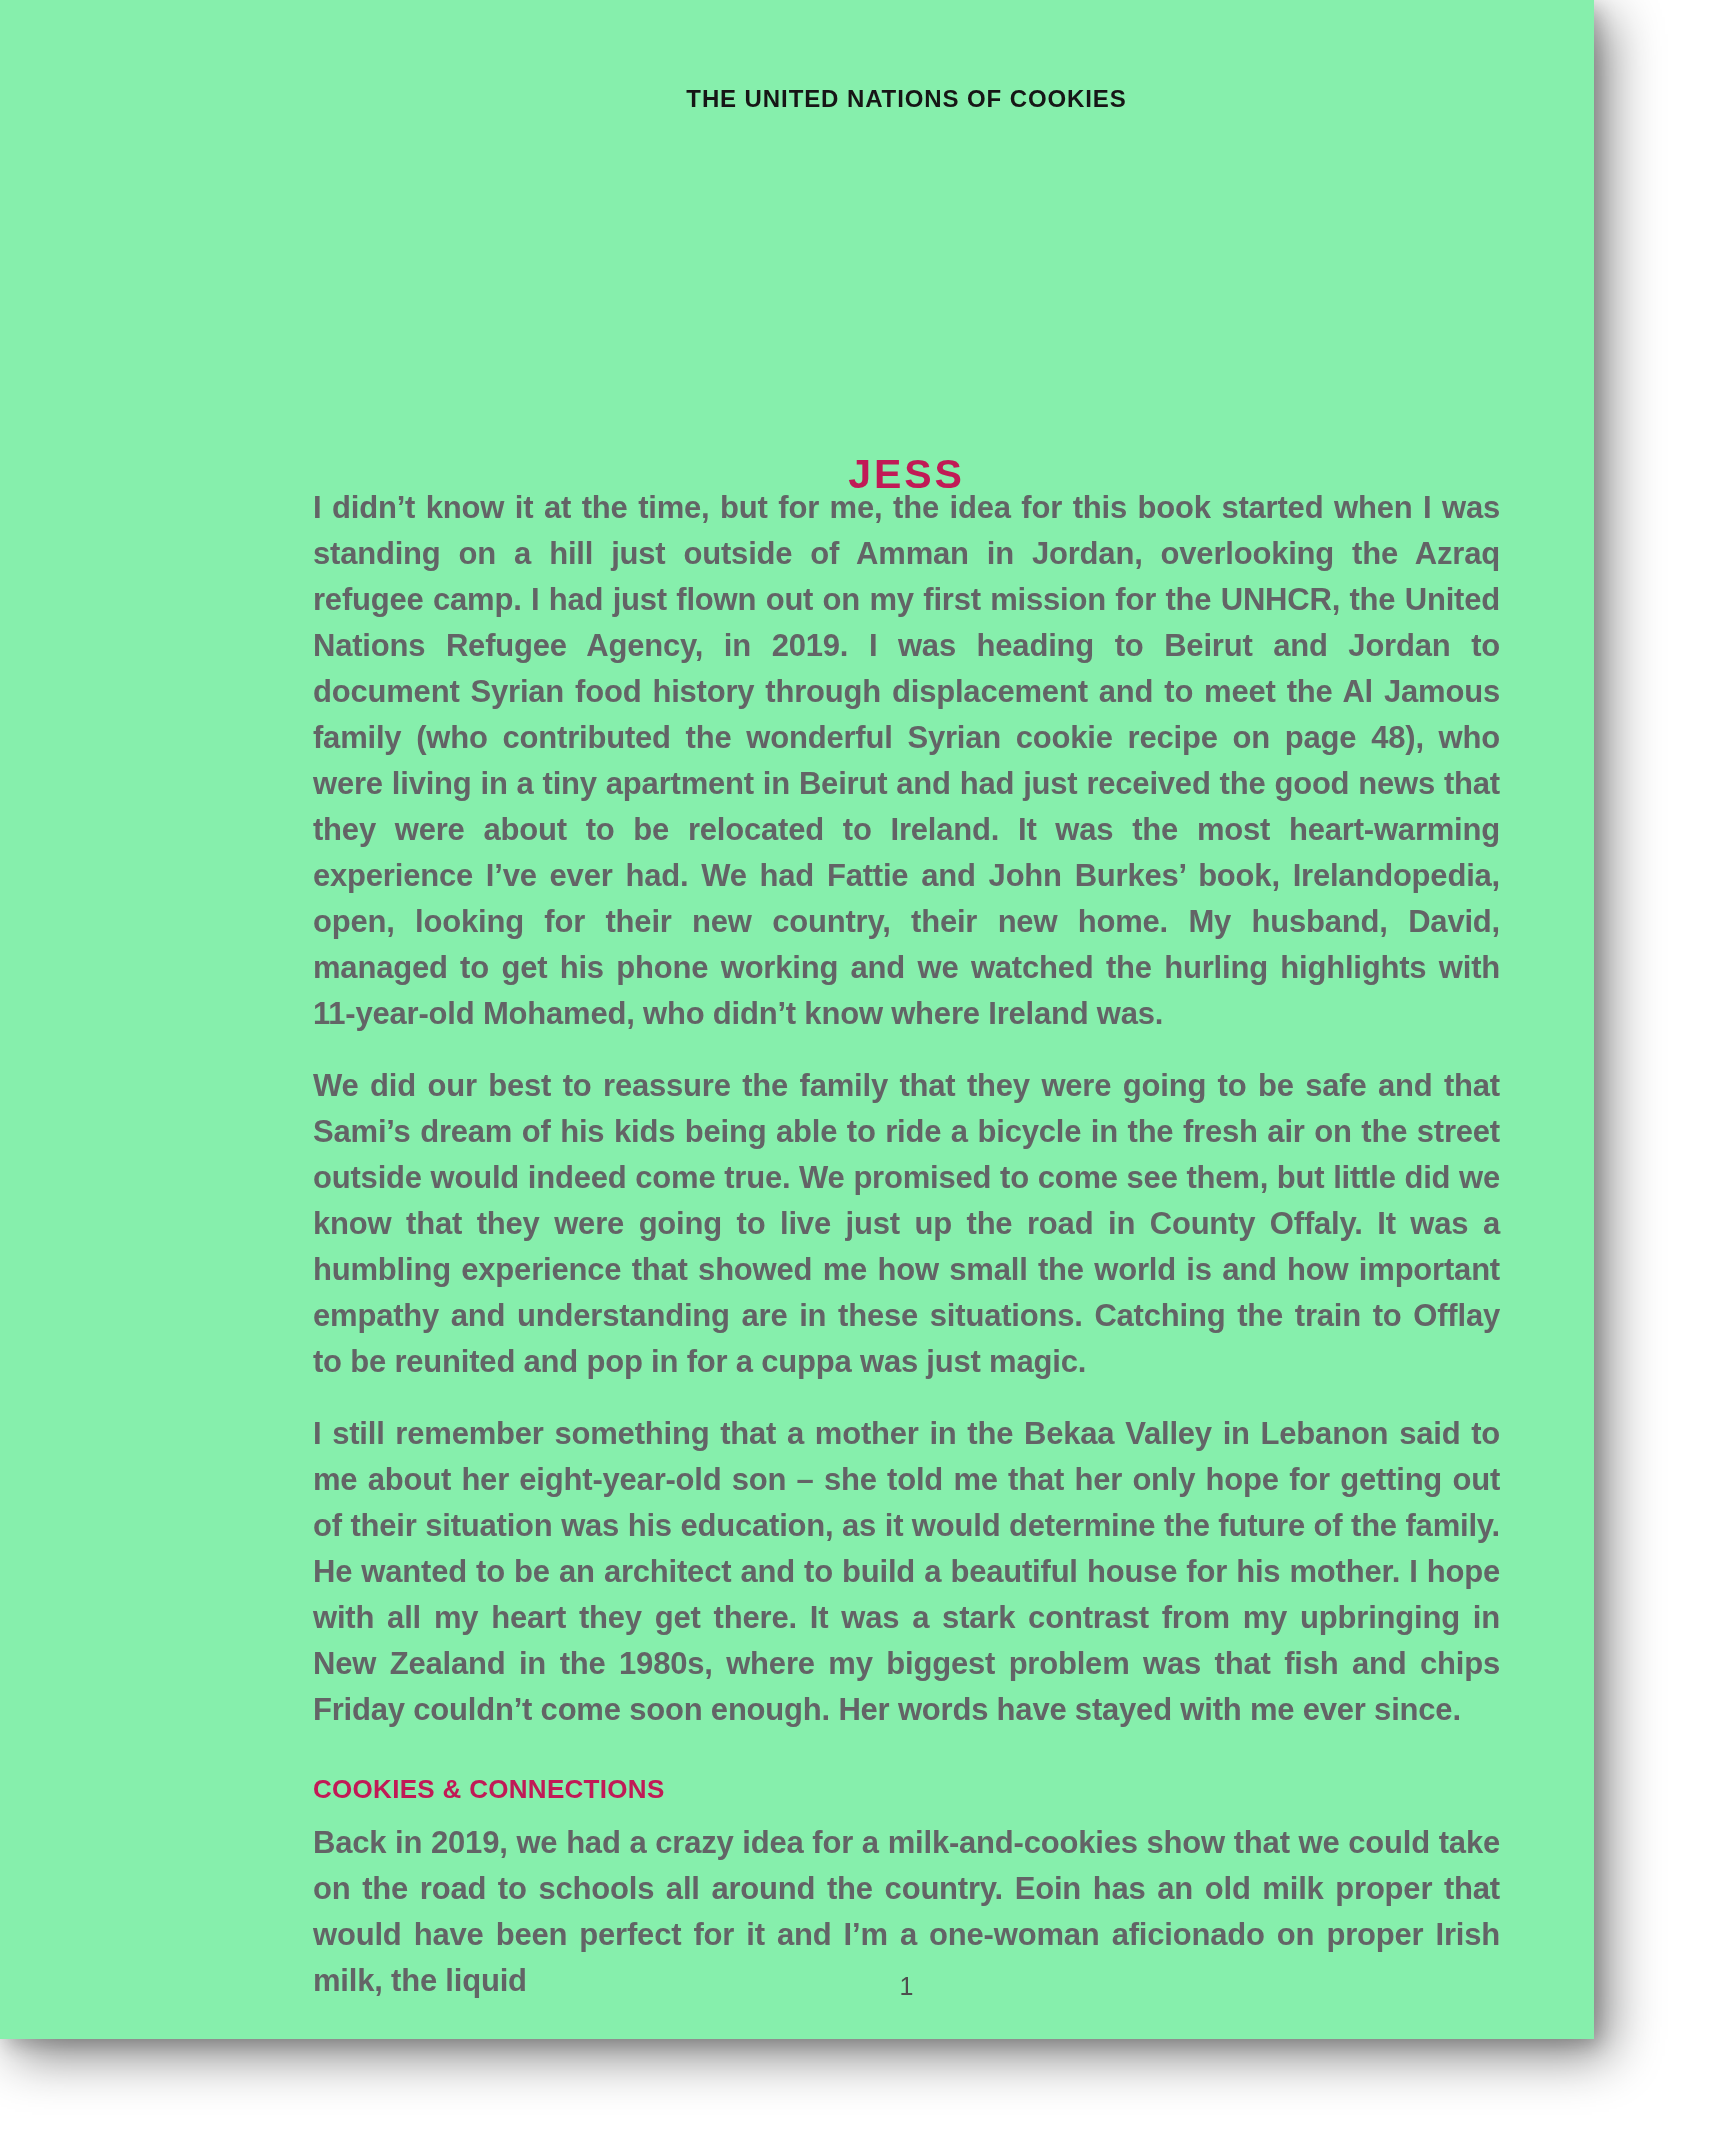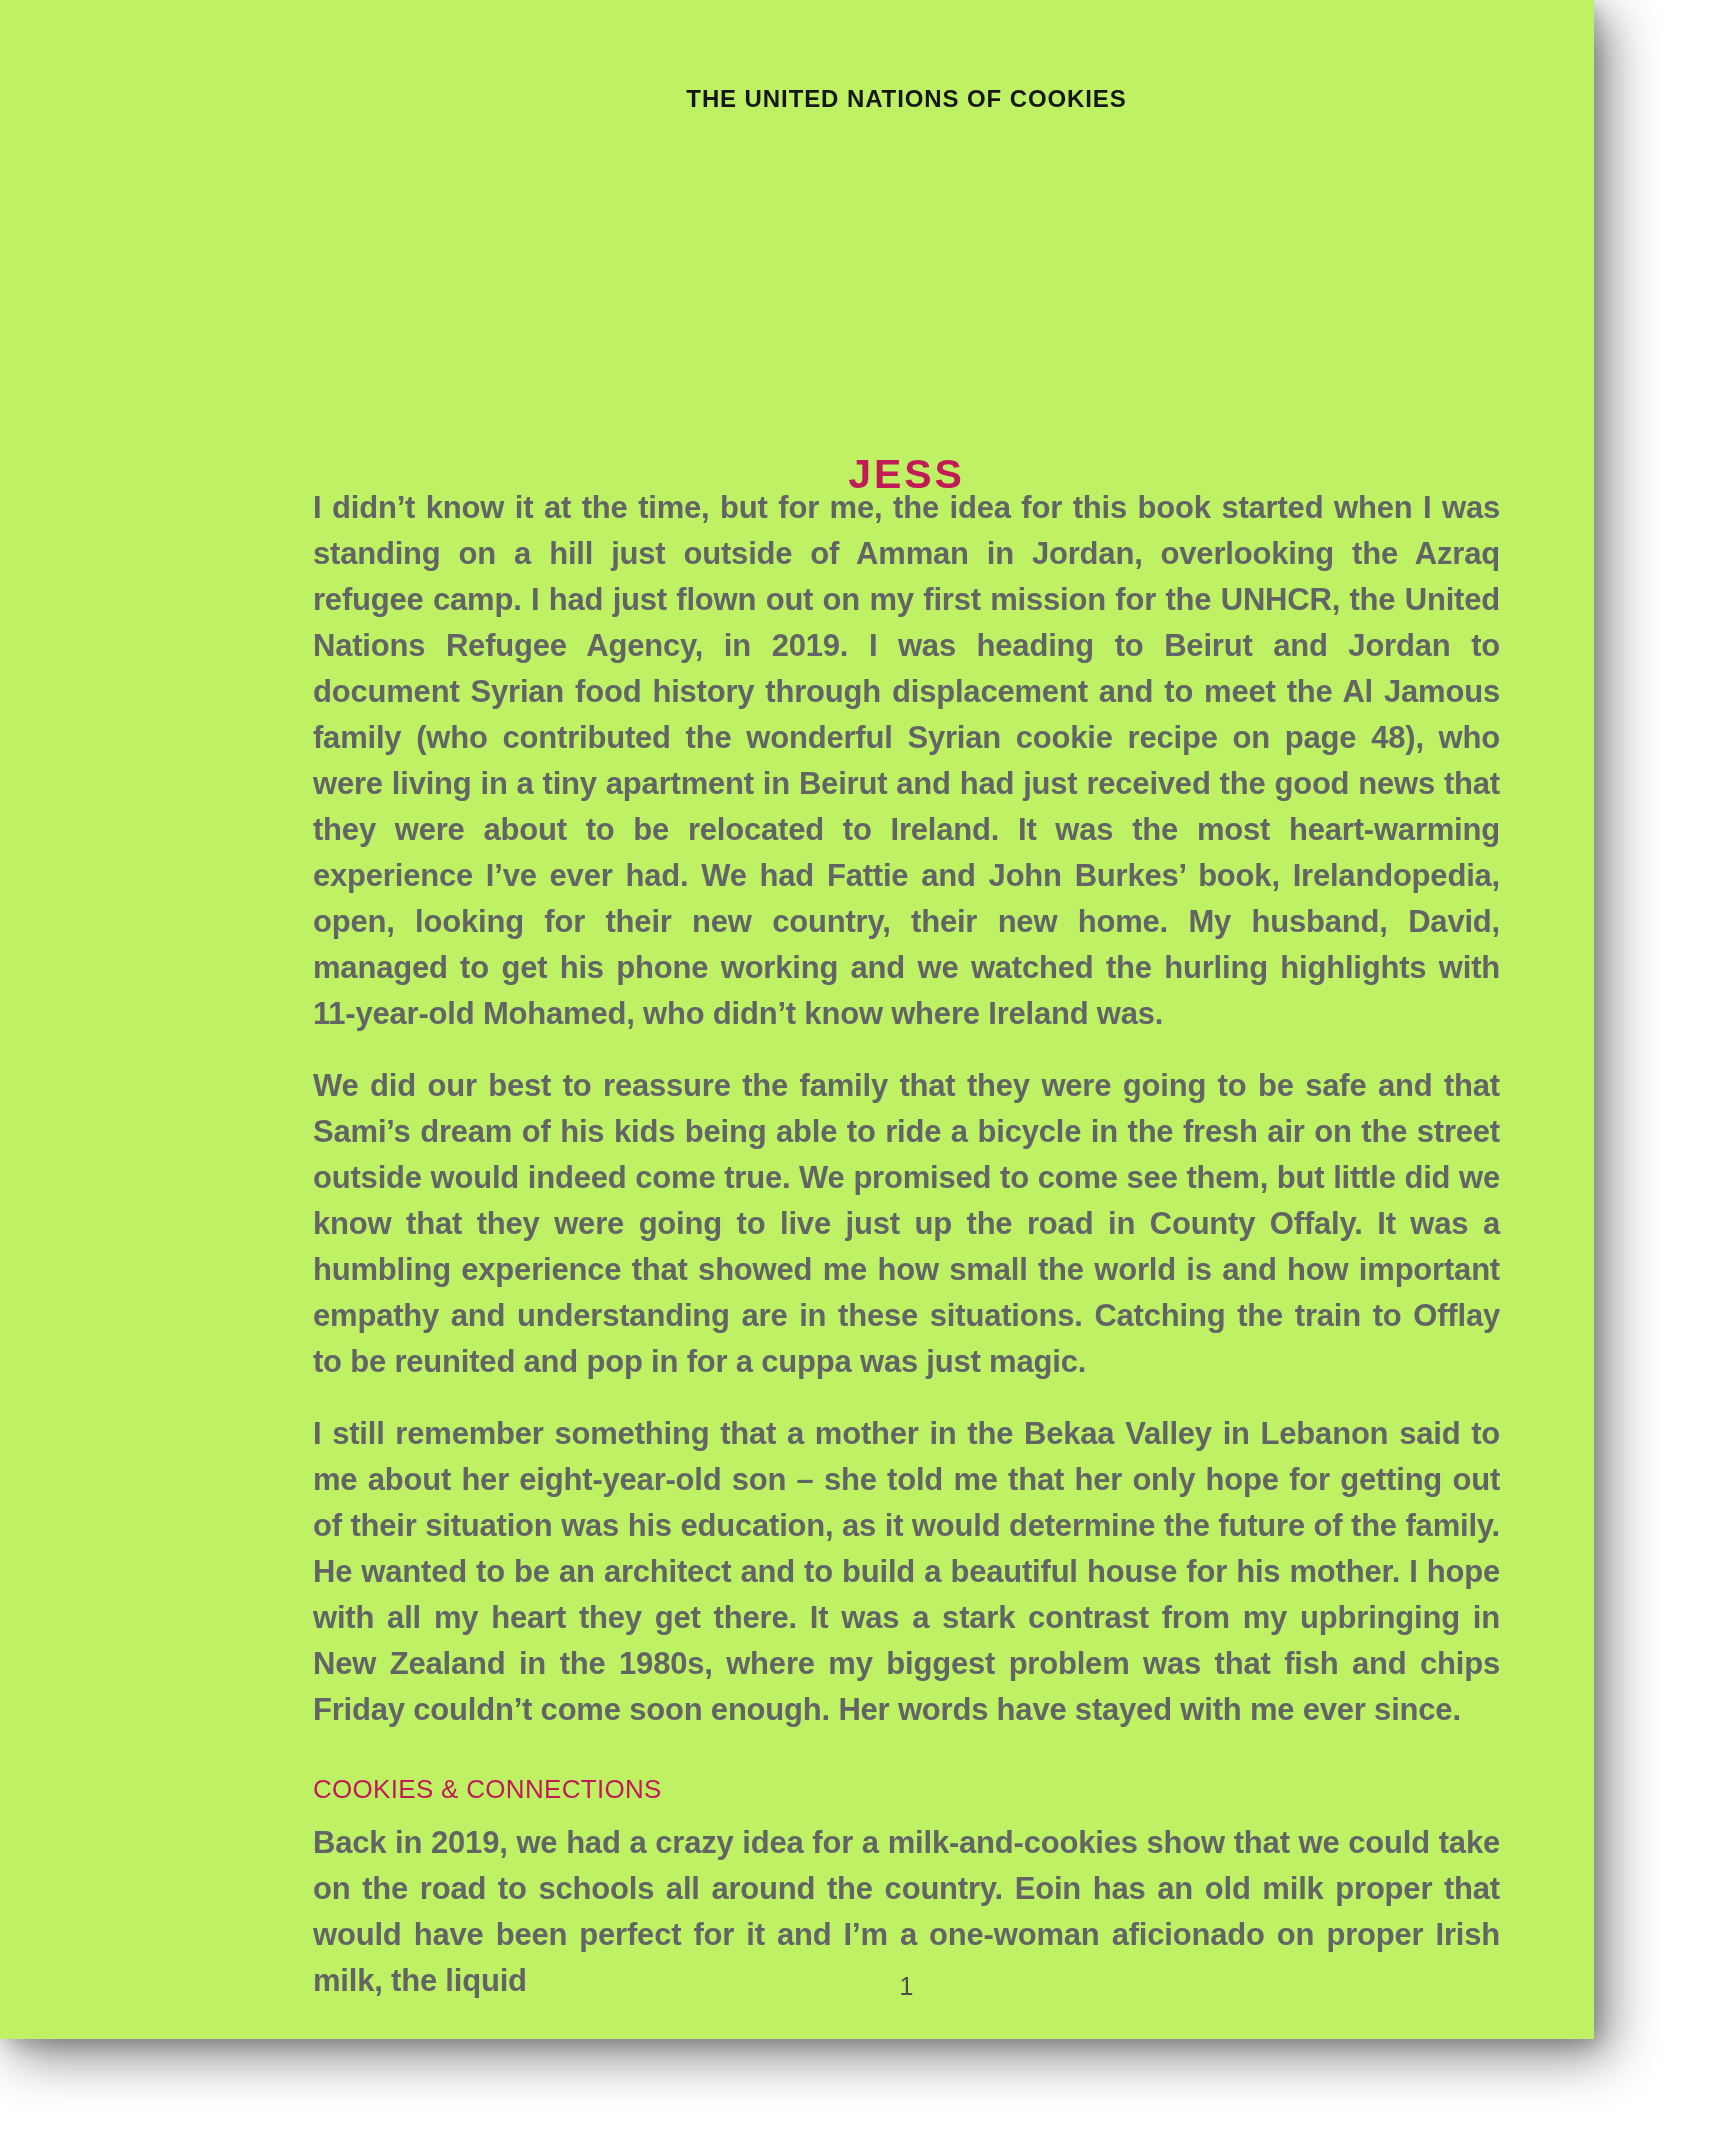--- a/index.html
+++ b/index.html
@@ -13,21 +13,21 @@
     position: relative;
     overflow: hidden;
     font-family: "Liberation Sans", sans-serif;
   }
   .page {
     position: absolute;
     left: 0;
     top: 0;
     width: 1594px;
     height: 2039px;
-    background: #bef264;
+    background: #86efac;
     box-shadow: 15px 17px 49px rgba(0,0,0,0.48), 5.7px 6.9px 17px rgba(0,0,0,0.18);
   }
   .content {
     position: absolute;
     left: 313px;
     top: 0;
     width: 1187px;
     height: 2039px;
   }
   .running-head {
@@ -76,21 +76,21 @@
     color: #636466;
     text-align: justify;
   }
   .body-text p {
     margin: 0 0 26px 0;
     font-weight: bold;
   }
   .section-heading {
     font-size: 26px;
     line-height: 1.2;
-    font-weight: normal;
+    font-weight: bold;
     letter-spacing: 0.3px;
     color: var(--accent2, #c11a56);
     margin: 41px 0 15px 0;
     text-align: left;
   }
   .page-number {
     position: absolute;
     top: 1972px;
     left: 0;
     width: 100%;

